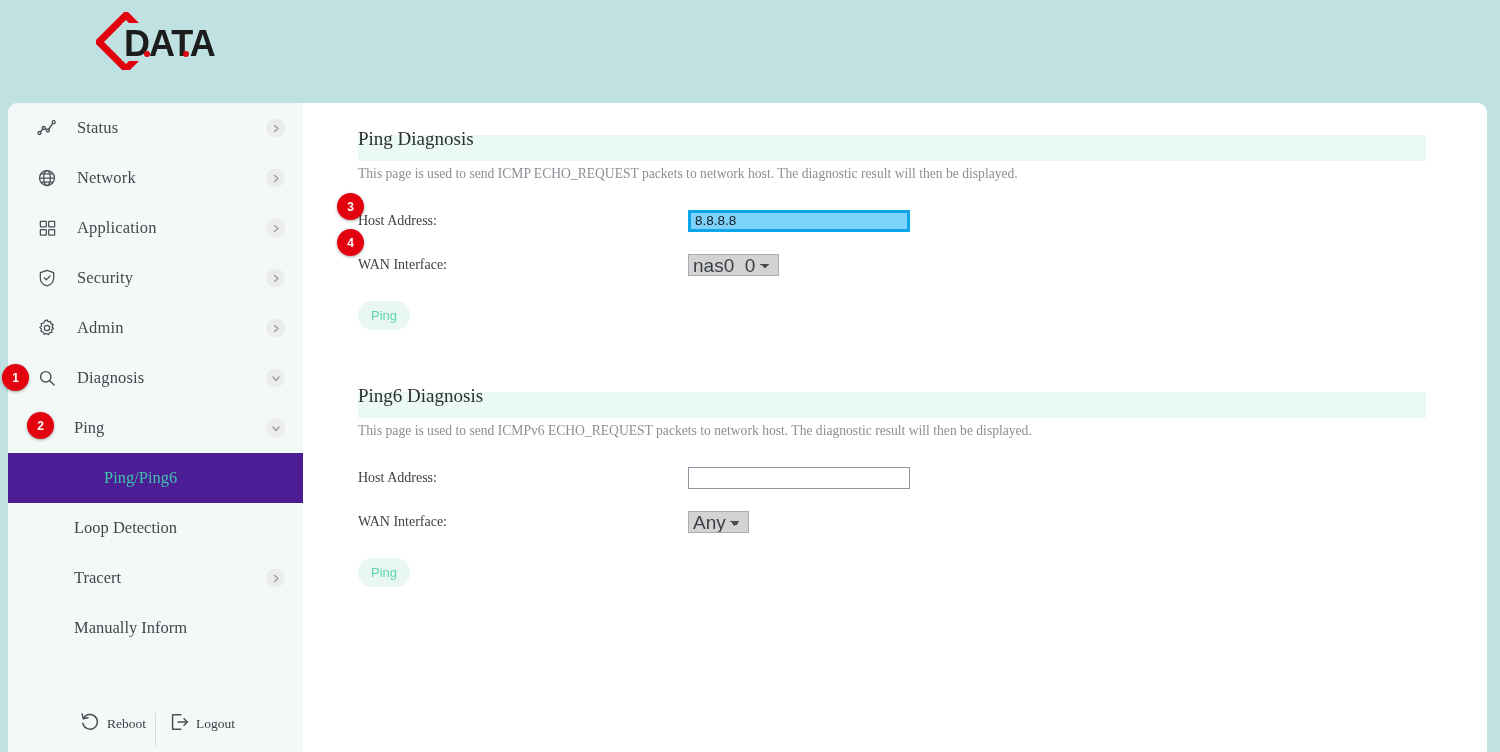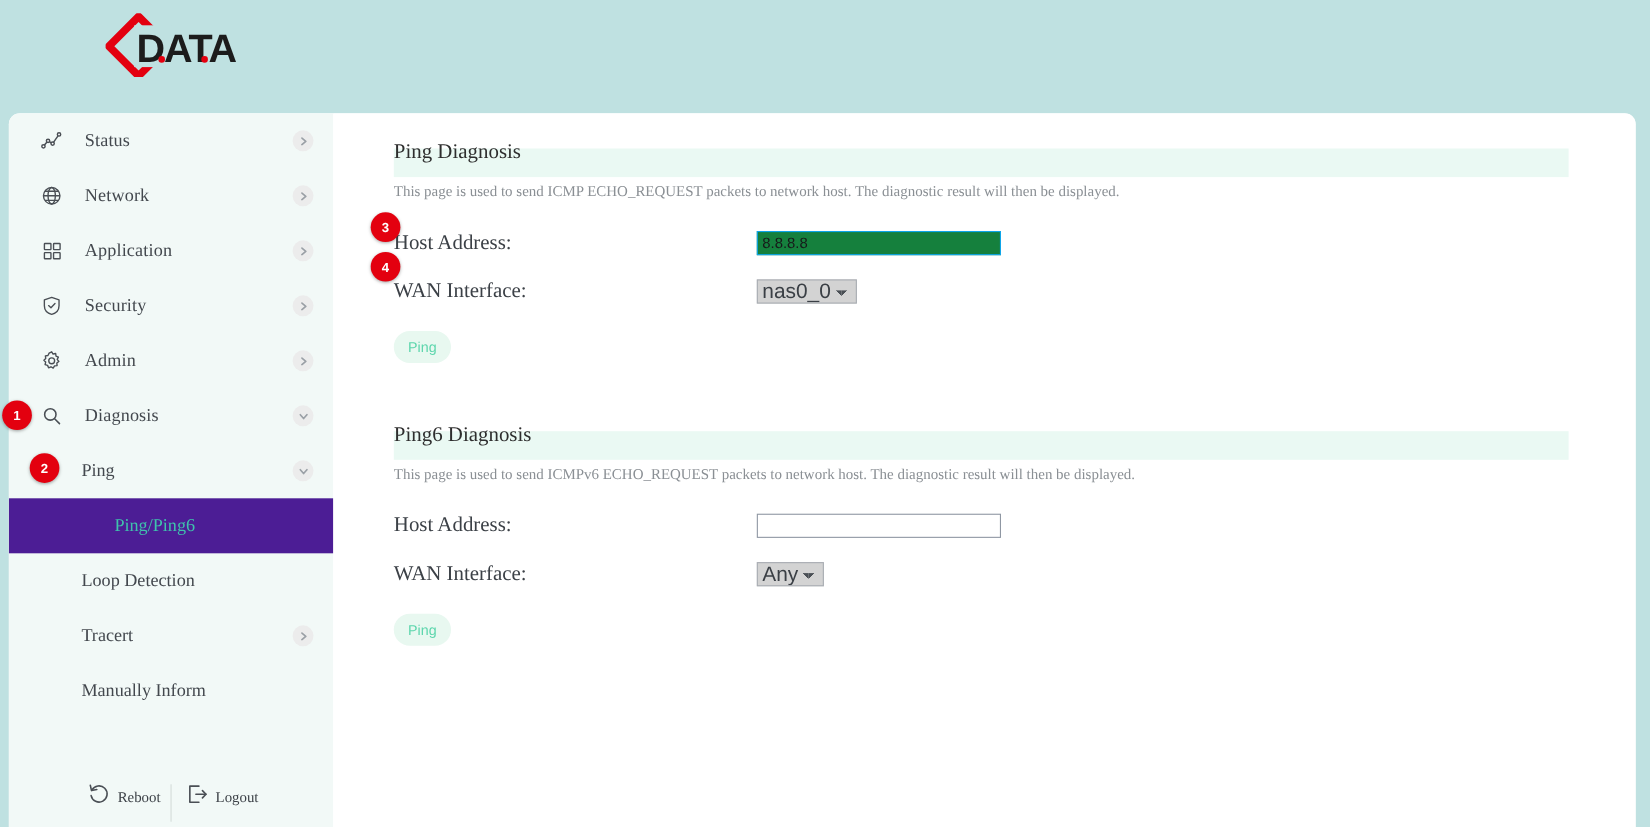--- a/index.html
+++ b/index.html
@@ -187,29 +187,29 @@
   .form-row {
     position: relative;
     margin-left: 55px;
     height: 33px;
     display: flex;
     align-items: center;
   }
 
   .row-label {
     width: 330px;
-    font-size: 19px;
+    font-size: 14px;
     color: #3c4147;
   }
 
   .txt-input {
     width: 222px;
     height: 22px;
-    border: 1px solid #0ea5e9;
-    background: #15803d;
+    border: 3px solid #0ea5e9;
+    background: #7dd3fc;
     font-family: "Liberation Sans", sans-serif;
     font-size: 13.5px;
     color: #17181a;
     padding: 0 4px;
     outline: none;
     border-radius: 0;
   }
 
   .txt-input.empty {
     background: #ffffff;

